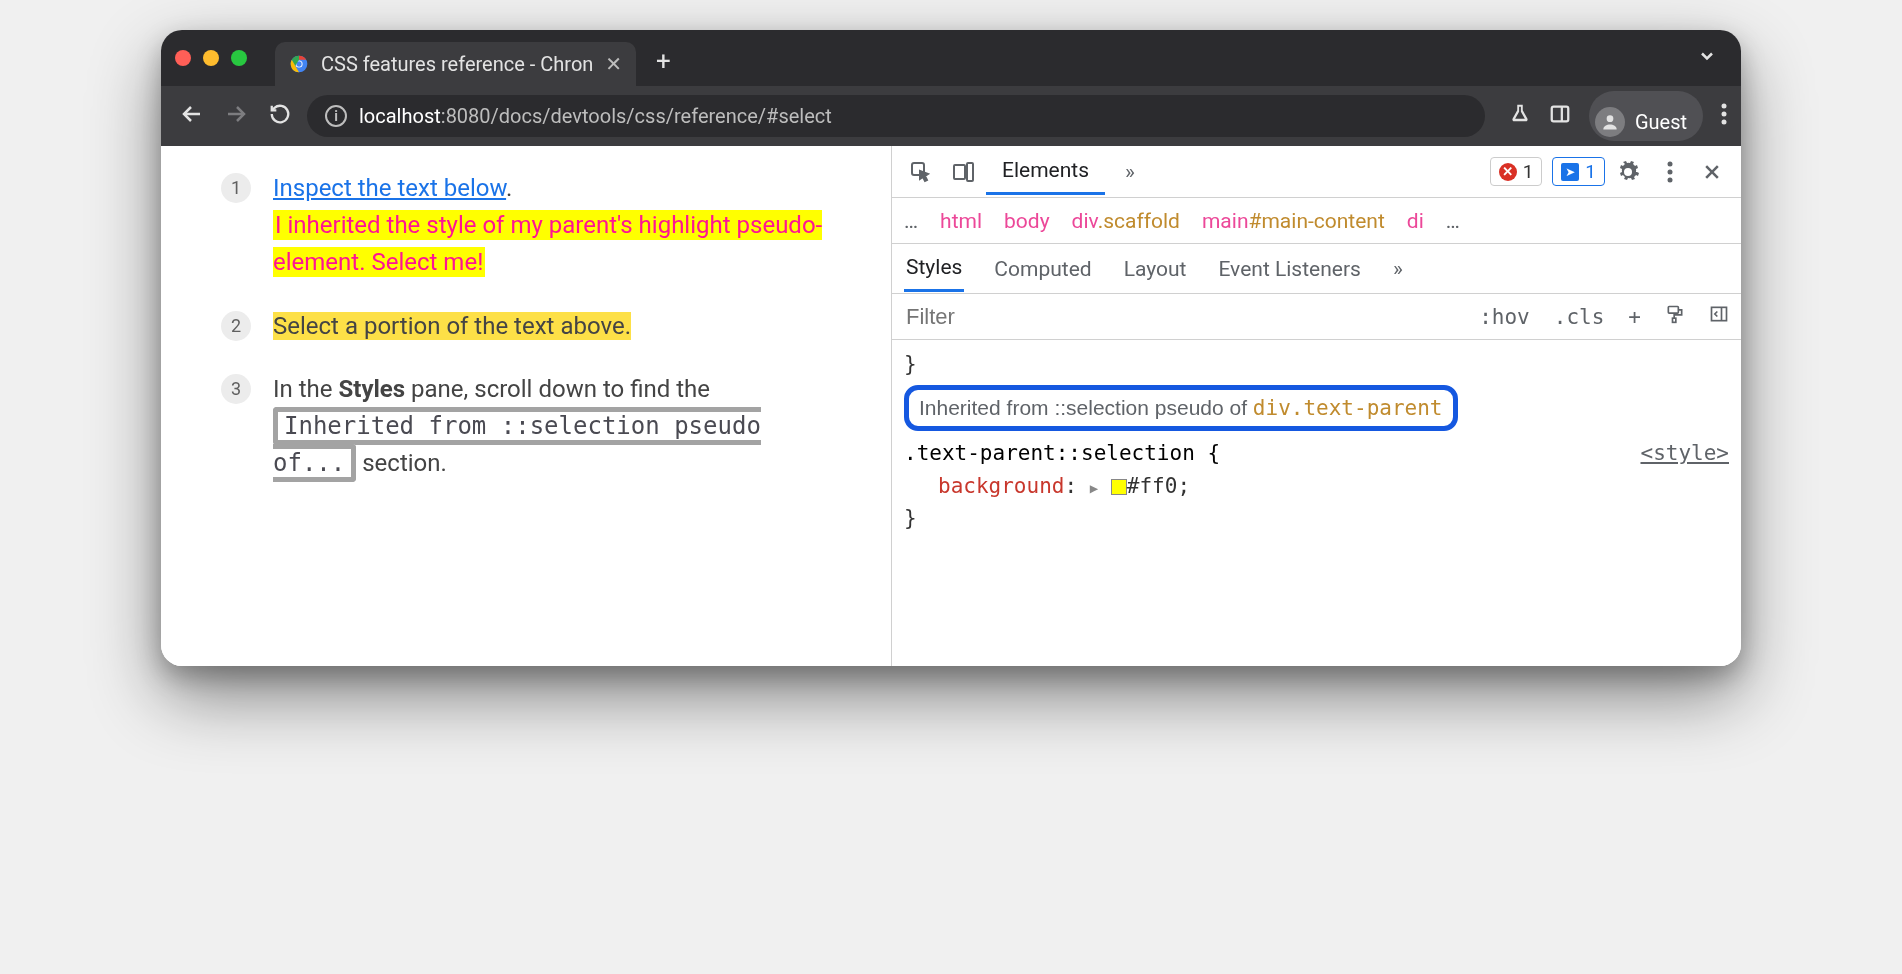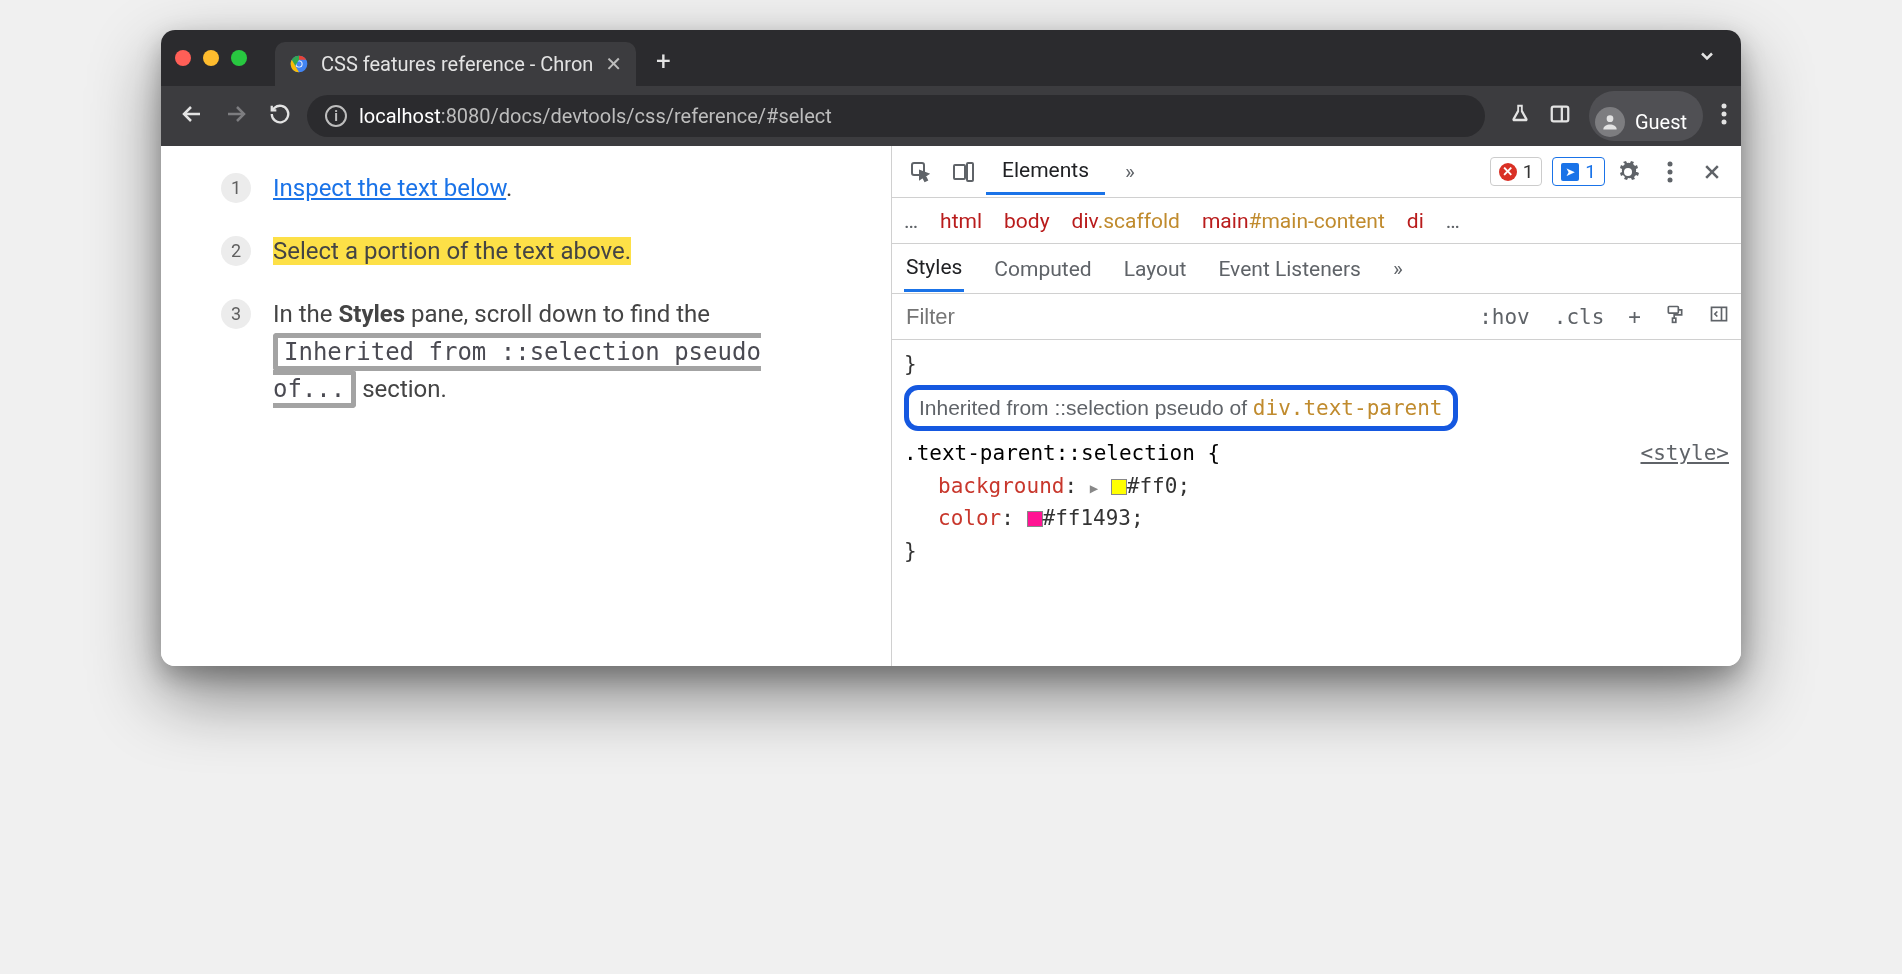--- a/index.html
+++ b/index.html
@@ -9,21 +9,21 @@
     width: 1902px;
     height: 974px;
     display: flex;
     align-items: flex-start;
     justify-content: center;
     padding: 30px;
   }
   .window {
     width: 1580px;
     background: #fff;
-    border-radius: 14px;
+    border-radius: 21px;
     overflow: hidden;
     box-shadow: 0 30px 70px rgba(0,0,0,0.45), 0 10px 25px rgba(0,0,0,0.25);
     display: flex;
     flex-direction: column;
   }
   
   .titlebar {
     background: #2b2b2e;
     display: flex;
     align-items: center;
@@ -99,21 +99,21 @@
   .dt-topbar { display: flex; align-items: center; height: 52px; border-bottom: 1px solid #d0d0d0; padding: 0 10px; gap: 4px; }
   .dt-ico { width: 38px; height: 38px; display: inline-flex; align-items: center; justify-content: center; color: #5f6368; cursor: pointer; }
   .dt-tab { padding: 10px 16px; color: #5f6368; cursor: pointer; }
   .dt-tab.active { color: #202124; border-bottom: 3px solid #1a73e8; }
   .dt-spacer { flex: 1; }
   .badge { display: inline-flex; align-items: center; gap: 6px; border: 1px solid #ccc; border-radius: 4px; padding: 2px 8px; font-size: 19px; cursor: pointer; }
   .err-dot { width: 18px; height: 18px; border-radius: 50%; background: #d93025; color: #fff; font-size: 13px; display: inline-flex; align-items: center; justify-content: center; font-weight: bold; }
   .msg-ico { width: 18px; height: 18px; background: #1a73e8; color: #fff; font-size: 12px; display: inline-flex; align-items: center; justify-content: center; border-radius: 2px; }
   .crumbs { display: flex; align-items: center; height: 46px; font-size: 21px; border-bottom: 1px solid #d0d0d0; padding: 0 12px; gap: 22px; color: #5f6368; overflow: hidden; }
   .crumbs span { white-space: nowrap; cursor: pointer; }
-  .crumbs .tag { color: #b91c1c; }
+  .crumbs .tag { color: #ec4899; }
   .crumbs .cls { color: #c08b2e; }
   .crumbs .id { color: #c08b2e; }
   .subtabs { display: flex; align-items: center; height: 50px; border-bottom: 1px solid #d0d0d0; padding: 0 12px; gap: 28px; color: #5f6368; }
   .subtabs .stab { cursor: pointer; padding: 10px 2px; }
   .subtabs .stab.active { color: #202124; border-bottom: 3px solid #1a73e8; }
   .filterbar { display: flex; align-items: center; height: 46px; border-bottom: 1px solid #d0d0d0; }
   .filterbar input { flex: 1; border: none; outline: none; font-size: 22px; padding: 0 14px; color: #5f6368; height: 100%; }
   .filter-ico { padding: 0 12px; color: #5f6368; cursor: pointer; font-family: ui-monospace, Menlo, monospace; }
   .styles-body { padding: 8px 12px; font-family: ui-monospace, Menlo, monospace; font-size: 21px; line-height: 1.55; }
   .brace-top { color: #333; }
@@ -217,20 +217,21 @@
   </div>
 
   <div class="content">
 
     <div class="page">
       <ol class="numlist">
         <li>
           <span class="numbadge">1</span>
           <div>
             <a class="linkblue" href="#">Inspect the text below</a><span>.</span><br>
+            <span class="hl">I inherited the style of my parent's highlight pseudo-element. Select me!</span>
           </div>
         </li>
         <li>
           <span class="numbadge">2</span>
           <div><span class="sel-gray">Select a portion of the text above.</span></div>
         </li>
         <li>
           <span class="numbadge">3</span>
           <div>
             <span>In the </span><span class="bold">Styles</span><span> pane, scroll down to find the </span><span class="codechip">Inherited from ::selection pseudo of...</span><span> section.</span>
@@ -329,21 +330,18 @@
         <div class="inherit-box">
           <span>Inherited from ::selection pseudo of </span><span class="mono">div.text-parent</span>
         </div>
         <div class="rule-row">
           <span class="rule-sel">.text-parent::selection {</span>
           <span class="rule-src">&lt;style&gt;</span>
         </div>
         <div class="decl">
           <span class="prop">background</span>: <span class="tri">▶</span> <span class="swatch" style="background:#ff0;"></span><span class="val">#ff0</span>;
         </div>
-        <div class="decl">
-          <span class="prop">color</span>: <span class="swatch" style="background:#ff1493;"></span><span class="val">#ff1493</span>;
-        </div>
         <div>}</div>
       </div>
 
     </div>
   </div>
 </div>
 
 </body></html>

